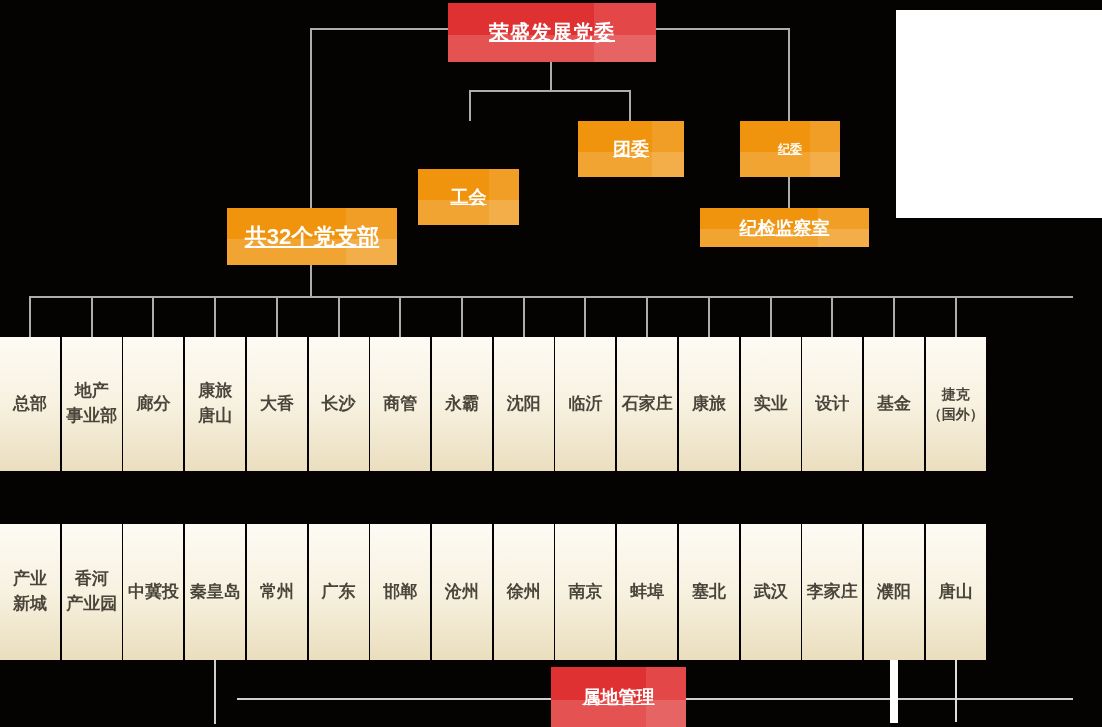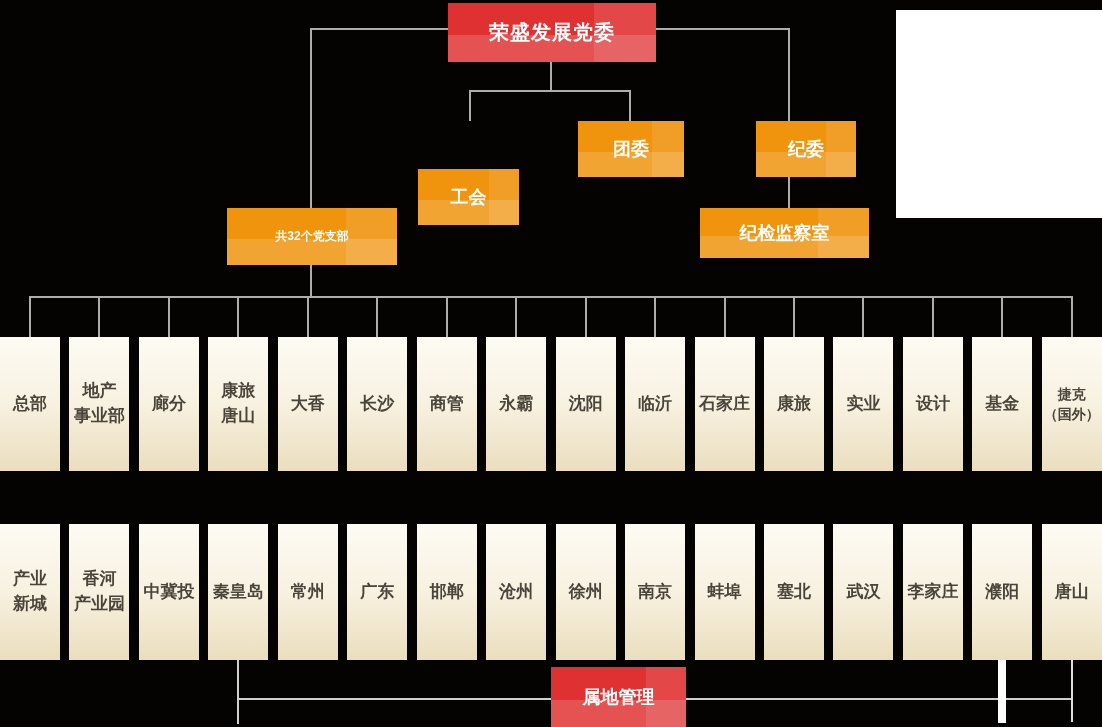--- a/index.html
+++ b/index.html
@@ -10,32 +10,32 @@
   
   .line{position:absolute;background:#adadad;}
   .line.bt{background:#cfcfcf;}
   
   .tile{
     position:absolute;display:flex;align-items:center;justify-content:center;
     text-align:center;color:#ffffff;font-weight:bold;
   }
   .tile .ov-r{position:absolute;top:0;right:0;width:30%;height:100%;background:rgba(255,255,255,.11);}
   .tile .ov-b{position:absolute;left:0;bottom:0;width:100%;height:45%;background:rgba(255,255,255,.16);}
-  .tile .lbl{position:relative;z-index:2;white-space:pre-line;}
+  .tile .lbl{position:relative;z-index:2;white-space:pre-line;text-decoration:underline;}
   .tile-red{background:#e03132;}
   .tile-orange{background:#f0930d;}
   .root{left:448px;top:3px;width:208px;height:59px;font-size:20px;letter-spacing:1px;}
   .n-union{left:418px;top:121px;width:101px;height:56px;font-size:18px;margin-top:48px;}
   .n-youth{left:578px;top:121px;width:106px;height:56px;font-size:18px;}
-  .n-disc {left:740px;top:121px;width:100px;height:56px;font-size:18px;margin-left:16px;}
-  .n-branches{left:227px;top:208px;width:170px;height:57px;font-size:12px;}
-  .n-office  {left:700px;top:208px;width:169px;height:50px;font-size:18px;}
+  .n-disc {left:740px;top:121px;width:100px;height:56px;font-size:12px;}
+  .n-branches{left:227px;top:208px;width:170px;height:57px;font-size:22px;}
+  .n-office  {left:700px;top:208px;width:169px;height:39px;font-size:18px;}
   .footer-node{left:551px;top:667px;width:135px;height:60px;font-size:18px;}
   
-  .row{position:absolute;left:0;width:1102px;display:flex;justify-content:space-between;}
+  .row{position:absolute;left:0;width:986px;display:flex;justify-content:space-between;}
   .row1{top:337px;height:134px;}
   .row2{top:524px;height:136px;border-radius:7px;}
   .box{
     position:relative;width:60px;display:flex;align-items:center;justify-content:center;
     text-align:center;background:linear-gradient(180deg,#fdfbf4 0%,#f7f1e0 50%,#ebdebe 100%);
   }
   .box .lbl{
     white-space:pre-line;line-height:1.45;font-size:17px;font-weight:bold;color:#4a443b;
   }
   .row1 .box:nth-child(16) .lbl{font-size:14px;}

